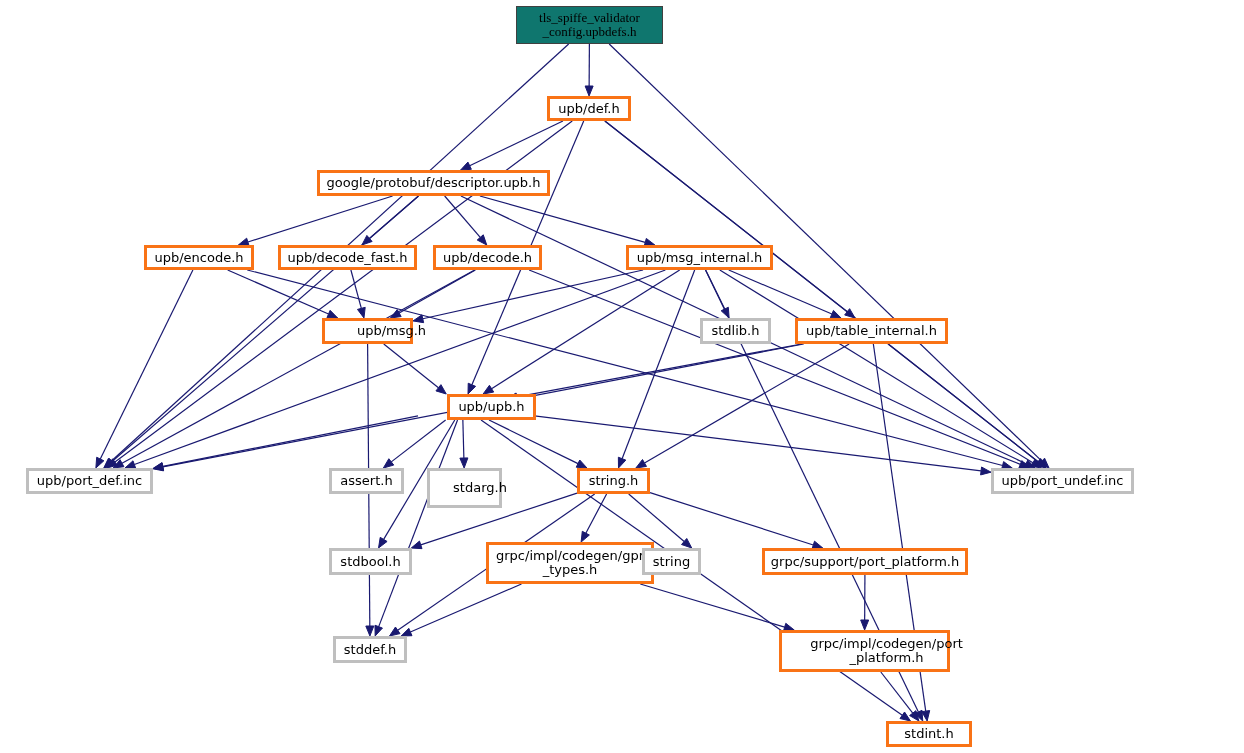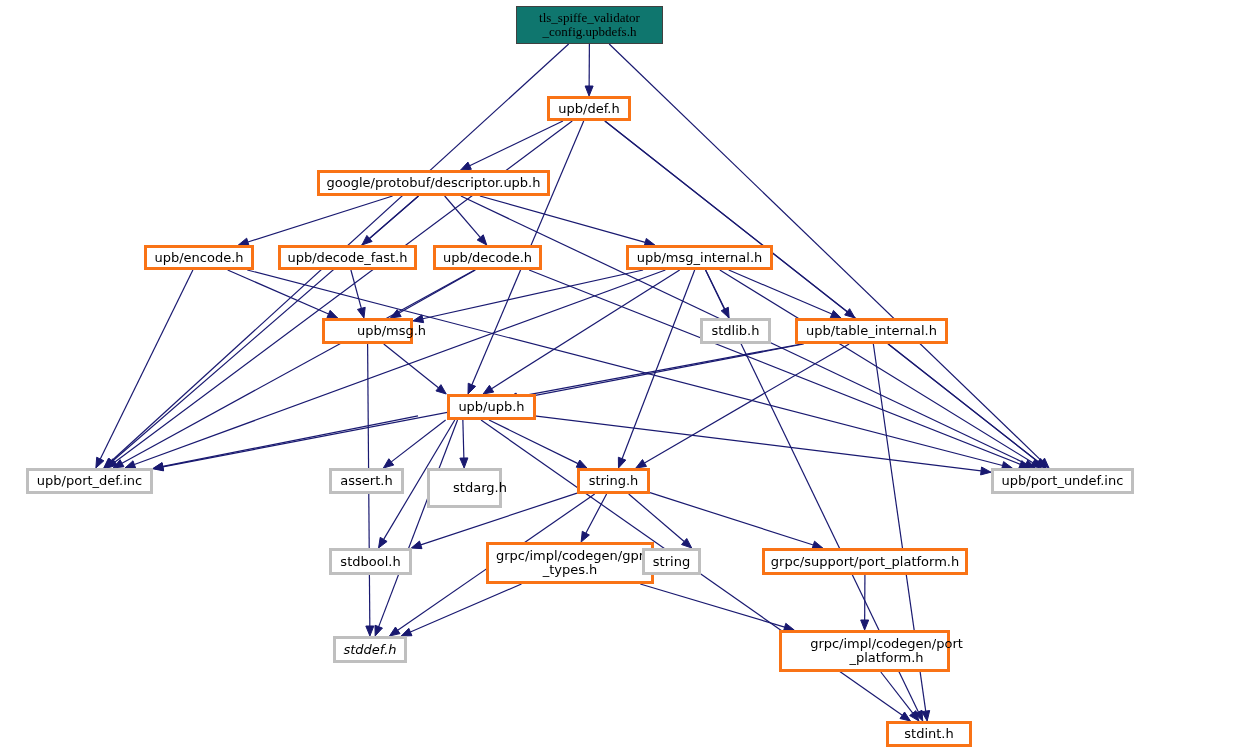--- a/index.html
+++ b/index.html
@@ -140,16 +140,16 @@
 <div class="node sys" style="left:26px;top:468px;width:127px;height:26px;">upb/port_def.inc</div>
 <div class="node sys" style="left:329px;top:468px;width:75px;height:26px;">assert.h</div>
 <div class="node sys" style="left:427px;top:468px;width:75px;height:40px;padding-left:31px;">stdarg.h</div>
 <div class="node" style="left:577px;top:468px;width:73px;height:26px;">string.h</div>
 <div class="node sys" style="left:991px;top:468px;width:143px;height:26px;">upb/port_undef.inc</div>
 <div class="node sys" style="left:329px;top:548px;width:83px;height:27px;">stdbool.h</div>
 <div class="node" style="left:486px;top:542px;width:168px;height:42px;">grpc/impl/codegen/gpr
 _types.h</div>
 <div class="node sys" style="left:642px;top:548px;width:59px;height:27px;">string</div>
 <div class="node" style="left:762px;top:548px;width:206px;height:27px;">grpc/support/port_platform.h</div>
-<div class="node sys" style="left:333px;top:636px;width:74px;height:27px;font-style:italic;">stddef.h</div>
+<div class="node sys" style="left:333px;top:636px;width:74px;height:27px;">stddef.h</div>
 <div class="node" style="left:779px;top:630px;width:171px;height:42px;padding-left:44px;">grpc/impl/codegen/port
 _platform.h</div>
 <div class="node" style="left:886px;top:721px;width:86px;height:26px;">stdint.h</div>
 
 </body></html>

